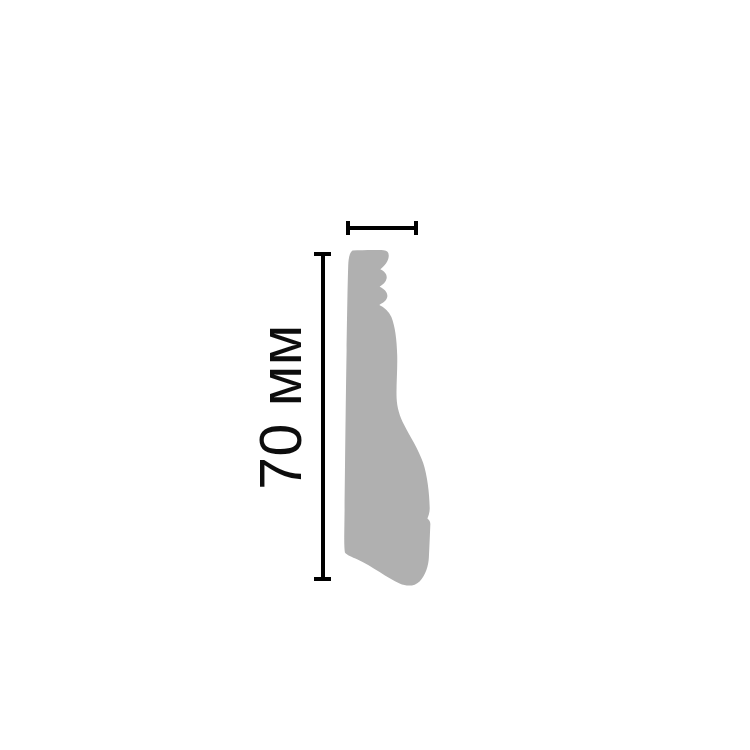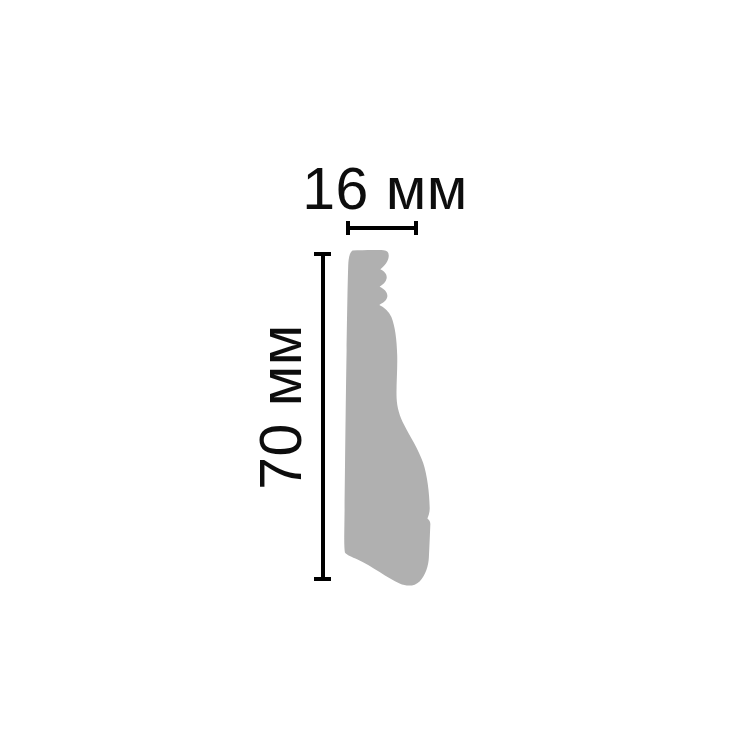--- a/index.html
+++ b/index.html
@@ -92,21 +92,20 @@
     top: 0;
     width: 750px;
     height: 750px;
   }
 </style>
 </head>
 <body>
 
 <div class="canvas">
 
-  <div class="dim-label width-label">16 мм</div>
 
   <div class="h-dim">
     <div class="tick-left"></div>
     <div class="line"></div>
     <div class="tick-right"></div>
   </div>
 
   <div class="dim-label height-label">70 мм</div>
 
   <div class="v-dim">

